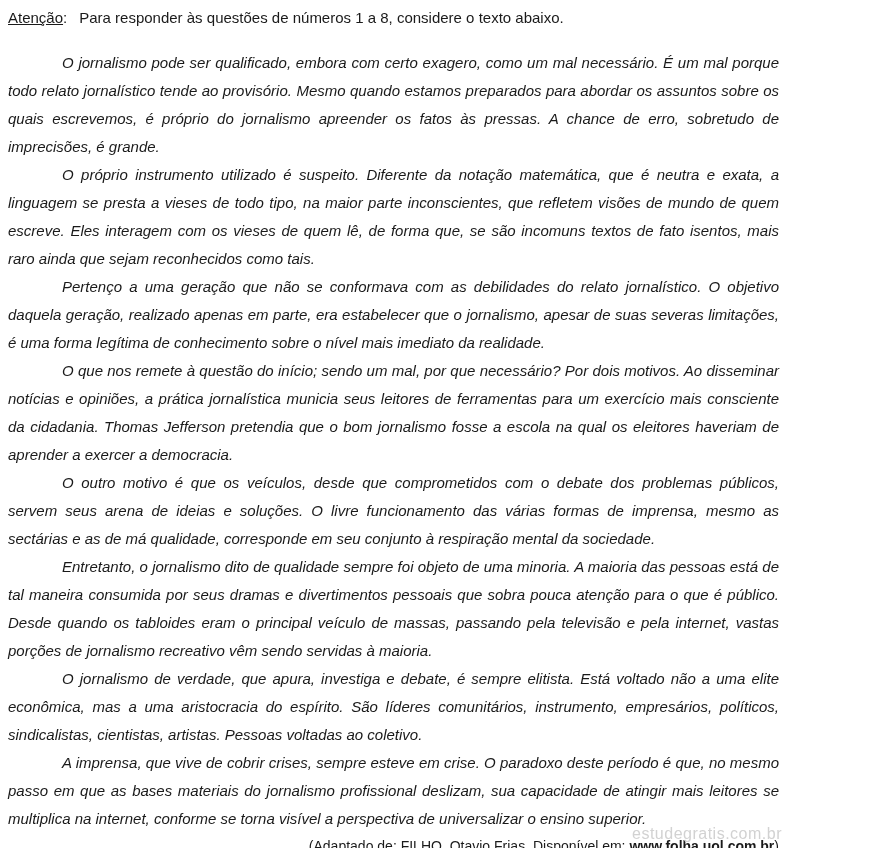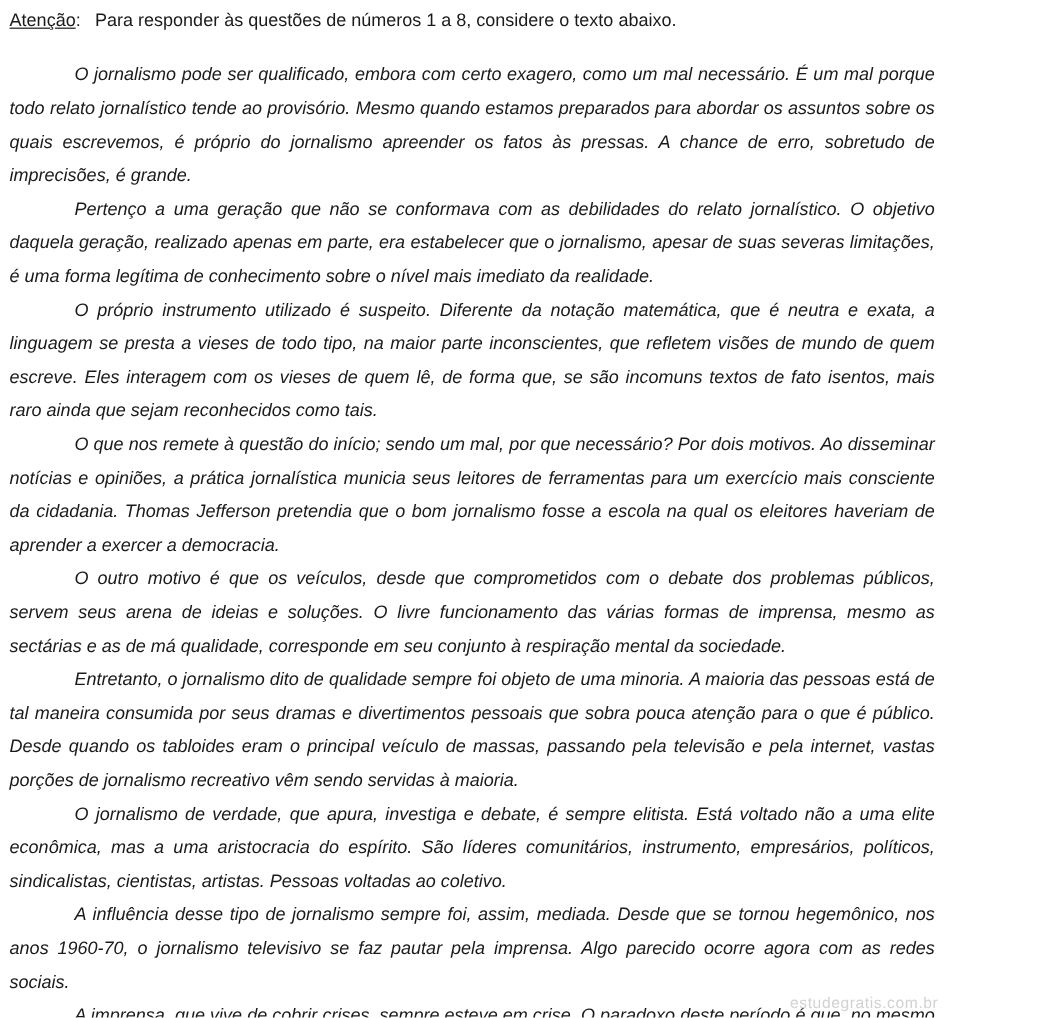--- a/index.html
+++ b/index.html
@@ -54,44 +54,43 @@
     font-style: normal;
     color: #1a1a1a;
   }
   .attribution .src-bold {
     font-weight: bold;
   }
   .watermark {
     position: absolute;
     right: 6px;
     bottom: 5px;
-    font-size: 13px;
+    font-size: 16px;
     color: #d2d2d2;
     font-style: normal;
     letter-spacing: 0.5px;
   }
 </style>
 </head>
 <body>
 
 <div class="page">
 
   <div class="attention-line">
     <span class="attention-label">Atenção</span><span>:</span><span class="attention-instruction">Para responder às questões de números 1 a 8, considere o texto abaixo.</span>
   </div>
 
   <div class="article">
     <p>O jornalismo pode ser qualificado, embora com certo exagero, como um mal necessário. É um mal porque todo relato jornalístico tende ao provisório. Mesmo quando estamos preparados para abordar os assuntos sobre os quais escrevemos, é próprio do jornalismo apreender os fatos às pressas. A chance de erro, sobretudo de imprecisões, é grande.</p>
+    <p>O próprio instrumento utilizado é suspeito. Diferente da notação matemática, que é neutra e exata, a linguagem se presta a vieses de todo tipo, na maior parte inconscientes, que refletem visões de mundo de quem escreve. Eles interagem com os vieses de quem lê, de forma que, se são incomuns textos de fato isentos, mais raro ainda que sejam reconhecidos como tais.</p>
     <p>Pertenço a uma geração que não se conformava com as debilidades do relato jornalístico. O objetivo daquela geração, realizado apenas em parte, era estabelecer que o jornalismo, apesar de suas severas limitações, é uma forma legítima de conhecimento sobre o nível mais imediato da realidade.</p>
-    <p>O próprio instrumento utilizado é suspeito. Diferente da notação matemática, que é neutra e exata, a linguagem se presta a vieses de todo tipo, na maior parte inconscientes, que refletem visões de mundo de quem escreve. Eles interagem com os vieses de quem lê, de forma que, se são incomuns textos de fato isentos, mais raro ainda que sejam reconhecidos como tais.</p>
     <p>O que nos remete à questão do início; sendo um mal, por que necessário? Por dois motivos. Ao disseminar notícias e opiniões, a prática jornalística municia seus leitores de ferramentas para um exercício mais consciente da cidadania. Thomas Jefferson pretendia que o bom jornalismo fosse a escola na qual os eleitores haveriam de aprender a exercer a democracia.</p>
     <p>O outro motivo é que os veículos, desde que comprometidos com o debate dos problemas públicos, servem seus arena de ideias e soluções. O livre funcionamento das várias formas de imprensa, mesmo as sectárias e as de má qualidade, corresponde em seu conjunto à respiração mental da sociedade.</p>
     <p>Entretanto, o jornalismo dito de qualidade sempre foi objeto de uma minoria. A maioria das pessoas está de tal maneira consumida por seus dramas e divertimentos pessoais que sobra pouca atenção para o que é público. Desde quando os tabloides eram o principal veículo de massas, passando pela televisão e pela internet, vastas porções de jornalismo recreativo vêm sendo servidas à maioria.</p>
     <p>O jornalismo de verdade, que apura, investiga e debate, é sempre elitista. Está voltado não a uma elite econômica, mas a uma aristocracia do espírito. São líderes comunitários, instrumento, empresários, políticos, sindicalistas, cientistas, artistas. Pessoas voltadas ao coletivo.</p>
-    <p>A influência desse tipo de jornalismo sempre foi, assim, mediada. Desde que se tornou hegemônico, nos anos 1960-70, o jornalismo televisivo se faz pautar pela imprensa. Algo parecido ocorre agora com as redes sociais.</p>
     <p>A imprensa, que vive de cobrir crises, sempre esteve em crise. O paradoxo deste período é que, no mesmo passo em que as bases materiais do jornalismo profissional deslizam, sua capacidade de atingir mais leitores se multiplica na internet, conforme se torna visível a perspectiva de universalizar o ensino superior.</p>
   </div>
 
   <div class="attribution">
     <span>(Adaptado de: FILHO, Otavio Frias. Disponível em: </span><span class="src-bold">www.folha.uol.com.br</span><span>)</span>
   </div>
 
   <div class="watermark">estudegratis.com.br</div>
 
 </div>

